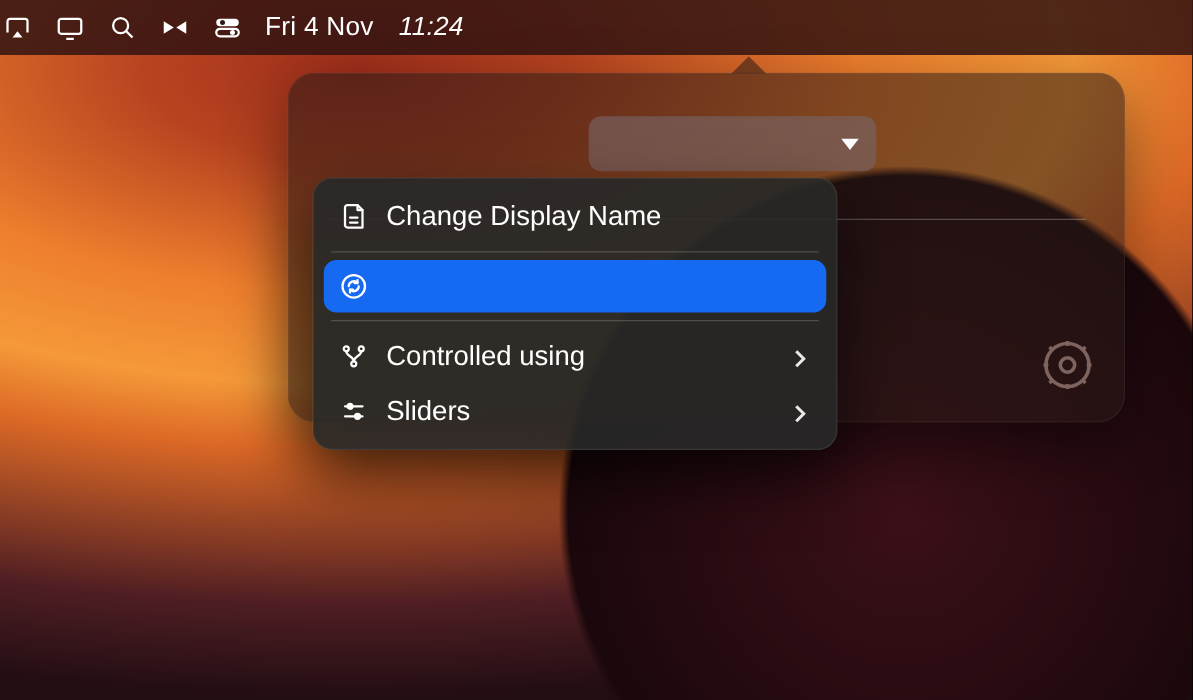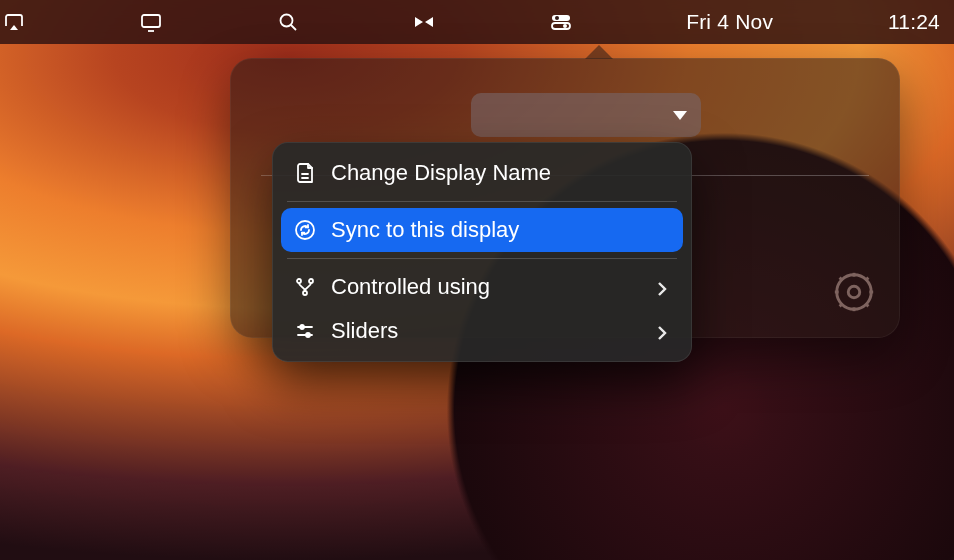--- a/index.html
+++ b/index.html
@@ -34,31 +34,30 @@
 
   
   .menubar {
     position: absolute;
     top: 0; left: 0; right: 0;
     height: 44px;
     background: rgba(50,20,18,0.85);
     backdrop-filter: blur(10px);
     display: flex;
     align-items: center;
-    justify-content: space-between;
-    padding-right: 14px;
+    justify-content: flex-start;
     color: #fff;
     font-size: 21px;
     gap: 14px;
     z-index: 5;
   }
   .menubar .icon { display:flex; align-items:center; justify-content:center; width:28px; height:28px; }
   .menubar .icon svg { width: 24px; height: 24px; fill: none; stroke: #fff; stroke-width:1.8; }
   .menubar .date { font-weight:500; letter-spacing:0.2px; margin-left:2px; }
-  .menubar .time { font-weight:500; letter-spacing:0.2px; margin-left:6px; }
+  .menubar .time { font-weight:500; letter-spacing:0.2px; margin-left:6px;font-style:italic; }
 
   
   .card {
     position:absolute;
     top:58px;
     left:230px;
     width:670px;
     height:280px;
     background: rgba(40,25,22,0.55);
     border-radius:22px;
@@ -108,21 +107,21 @@
     bottom:22px;
     width:46px;height:46px;
     opacity:.45;
   }
   .card .gear svg{ width:100%; height:100%; stroke:#e8c7bb; fill:none; stroke-width:1.5;}
 
   
   .ctxmenu{
     position:absolute;
     top:142px;
-    left:272px;
+    left:250px;
     width:420px;
     background: rgba(40,40,40,0.92);
     border-radius:16px;
     padding:8px;
     box-shadow: 0 22px 50px rgba(0,0,0,0.6);
     border:1px solid rgba(255,255,255,0.08);
     color:#fff;
     font-size:22px;
     z-index:10;
   }
@@ -233,21 +232,20 @@
   <div class="row focused">
     <span class="mi">
       <svg viewBox="0 0 24 24">
           <circle cx="12" cy="12" r="9"></circle>
           <path d="M8 12a4 4 0 0 1 7-2.6"></path>
           <path d="M16 12a4 4 0 0 1-7 2.6"></path>
           <polyline points="15 7 15 9.4 12.6 9.4"></polyline>
           <polyline points="9 17 9 14.6 11.4 14.6"></polyline>
         </svg>
     </span>
-    <span class="label">Sync to this display</span>
   </div>
 
   <div class="sep"></div>
 
   <div class="row">
     <span class="mi">
       <svg viewBox="0 0 24 24">
           <circle cx="6" cy="6" r="2"></circle>
           <circle cx="18" cy="6" r="2"></circle>
           <circle cx="12" cy="18" r="2"></circle>

